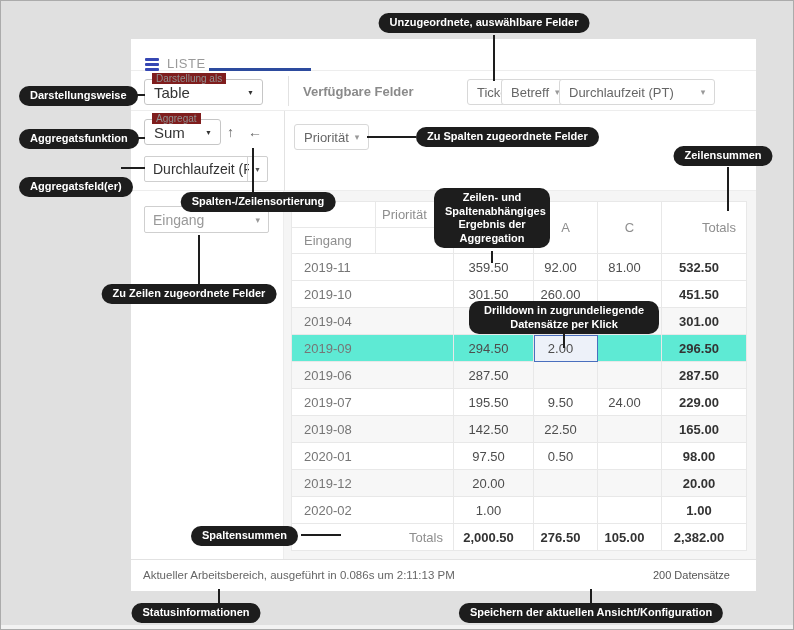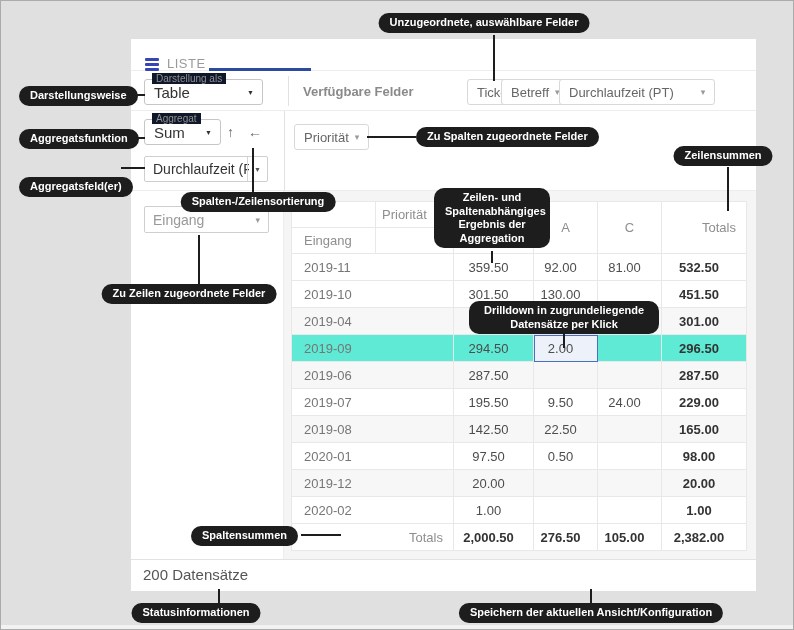--- a/index.html
+++ b/index.html
@@ -34,21 +34,21 @@
   .tab-underline { position:absolute; left:78px; top:29px; width:102px; height:3px; background:#2d4b9e; }
 
   
   .row1 { position:absolute; left:0; top:32px; width:100%; height:40px; border-bottom:1px solid #ededed; }
   .row2 { position:absolute; left:0; top:72px; width:100%; height:80px; border-bottom:1px solid #ededed; }
   .vdiv { position:absolute; width:1px; background:#e2e2e2; }
   .vdiv-1 { left:157px; top:5px; height:30px; }
   .vdiv-2 { left:153px; top:0; height:80px; }
 
   .fieldset { position:absolute; border:1px solid #c6c6c6; border-radius:3px; background:#fff; }
-  .fieldset .legend { position:absolute; top:-7px; left:7px; background:#0f172a; padding:0 4px; font-size:10px; color:#909090; white-space:nowrap; }
+  .fieldset .legend { position:absolute; top:-7px; left:7px; background:#7f1d1d; padding:0 4px; font-size:10px; color:#909090; white-space:nowrap; }
   .fieldset .fval { position:absolute; left:9px; top:50%; transform:translateY(-50%); font-size:15px; color:#333; white-space:nowrap; overflow:hidden; }
   .fieldset .caret { position:absolute; right:8px; top:50%; transform:translateY(-50%); font-size:7px; color:#333; }
 
   .fs-display { left:13px; top:8px; width:119px; height:26px; }
   .fs-aggregat { left:13px; top:8px; width:77px; height:26px; }
 
   .avail-label { position:absolute; left:172px; top:0; height:40px; display:flex; align-items:center; font-size:13px; font-weight:bold; color:#8a8a8a; }
   .field-btn { position:absolute; top:8px; height:26px; border:1px solid #d8d8d8; border-radius:3px; background:#fff;
                display:flex; align-items:center; gap:6px; padding:0 9px; font-size:13px; color:#666; cursor:pointer; white-space:nowrap; }
   .field-btn .bcaret { font-size:9px; color:#999; }
@@ -86,21 +86,21 @@
   tr.alt td { background:#f7f7f7; }
   tr.hl td { background:#5eead4; }
   td.sel { outline:1px solid #4a6fbe; outline-offset:-1px; background:#edf1f9 !important; }
   tr.trow td { font-weight:bold; color:#333; }
   tr.trow td.tlab { font-weight:normal; color:#8e8e8e; text-align:right; padding-right:10px; }
 
   
   .statusbar { position:absolute; left:0; top:520px; width:100%; height:30px; background:#fff; border-top:1px solid #e2e2e2;
                display:flex; align-items:center; padding:0 12px; }
   .status-text { font-size:11.5px; color:#666; margin-right:auto; }
-  .records { font-size:15px; color:#555; margin-right:20px; }
+  .records { font-size:11px; color:#555; margin-right:14px; }
   .save-btn { display:flex; align-items:center; gap:6px; border:1px solid #c9c9c9; border-radius:2px; background:#fff;
               height:22px; padding:0 8px; font-family:"Liberation Sans",sans-serif; font-size:10px; font-weight:bold; color:#3a3a3a; cursor:pointer; white-space:nowrap; }
 
   
   .pill { position:absolute; background:#1d1d1d; color:#fff; font-size:11px; font-weight:bold;
           border-radius:10px; padding:3px 11px; line-height:13.5px; white-space:nowrap; z-index:20; }
   .pill.center { transform:translateX(-50%); }
   .pill.multi { white-space:normal; text-align:center; }
   .line { position:absolute; background:#1d1d1d; z-index:15; }
 
@@ -223,21 +223,21 @@
         <tr>
               <td colspan="2" class="rl">2019-11</td>
               <td class="val">359.50</td>
               <td class="val">92.00</td>
               <td class="val">81.00</td>
               <td class="val tot">532.50</td>
             </tr>
             <tr>
               <td colspan="2" class="rl">2019-10</td>
               <td class="val">301.50</td>
-              <td class="val">130.00</td>
+              <td class="val">260.00</td>
               <td class="val"></td>
               <td class="val tot">451.50</td>
             </tr>
             <tr class="alt">
               <td colspan="2" class="rl">2019-04</td>
               <td class="val">301.00</td>
               <td class="val"></td>
               <td class="val"></td>
               <td class="val tot">301.00</td>
             </tr>
@@ -296,20 +296,21 @@
               <td class="val">276.50</td>
               <td class="val">105.00</td>
               <td class="val">2,382.00</td>
             </tr>
           </tbody>
       </table>
     </div>
   </div>
 
   <div class="statusbar">
+    <span class="status-text">Aktueller Arbeitsbereich, ausgeführt in 0.086s um 2:11:13 PM</span>
     <span class="records">200 Datensätze</span>
   </div>
 </div>
 
 <div class="line l-unassigned"></div>
 <div class="line l-darstellung"></div>
 <div class="line l-aggfunc"></div>
 <div class="line l-aggfield"></div>
 <div class="line l-sort"></div>
 <div class="line l-zuspalten"></div>

